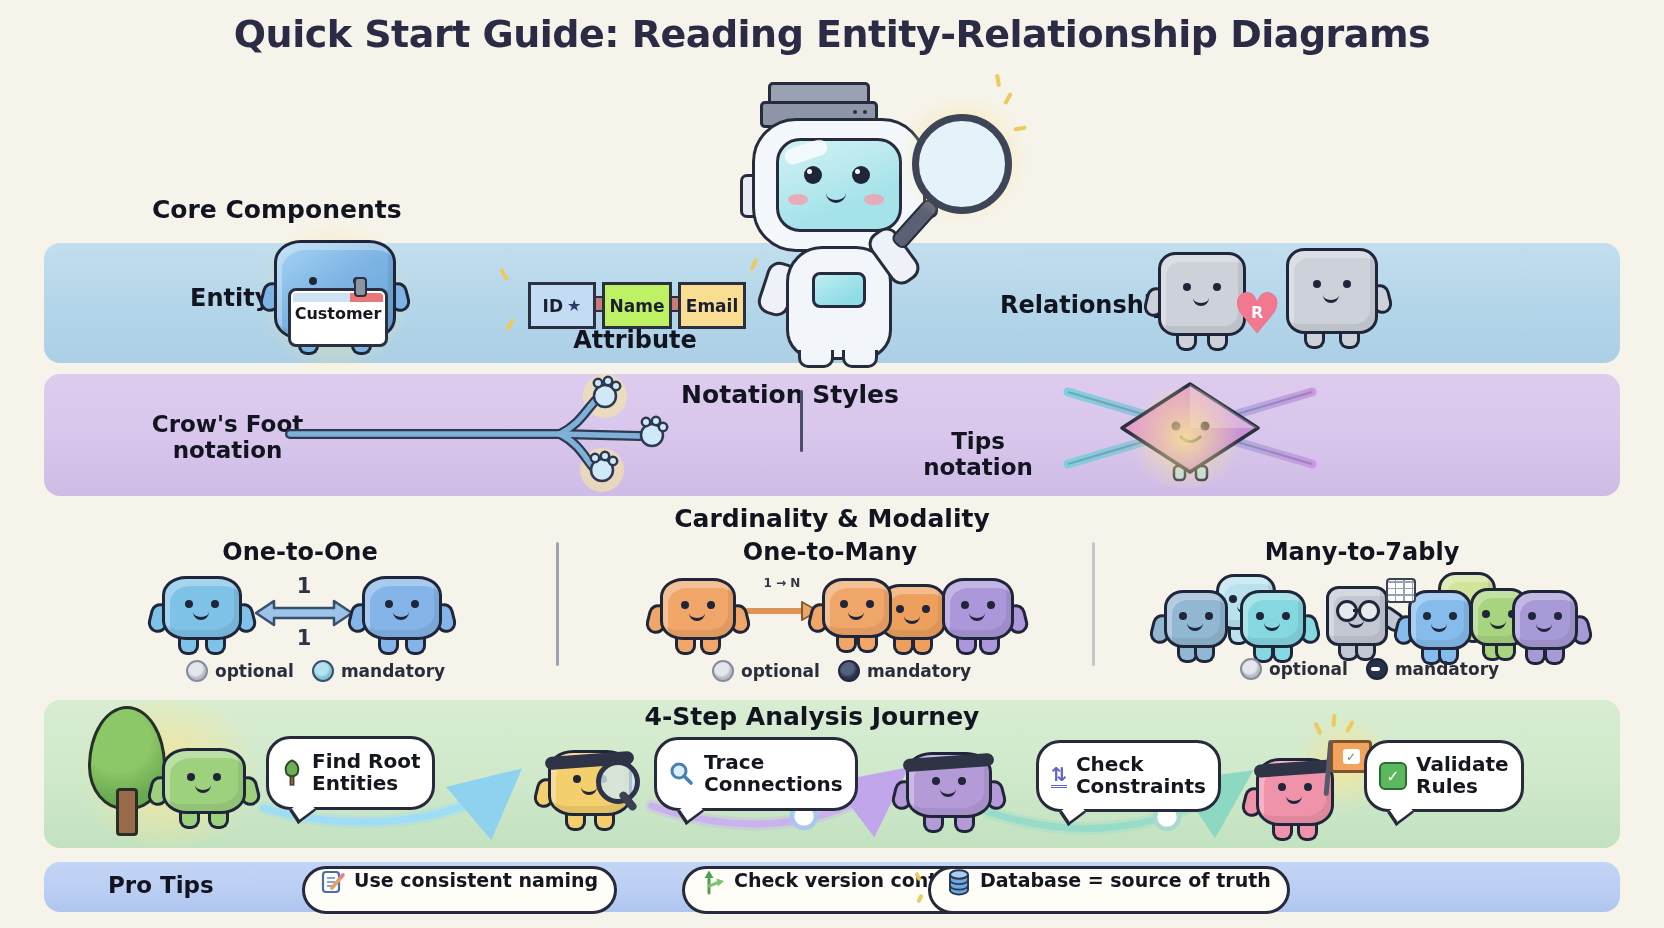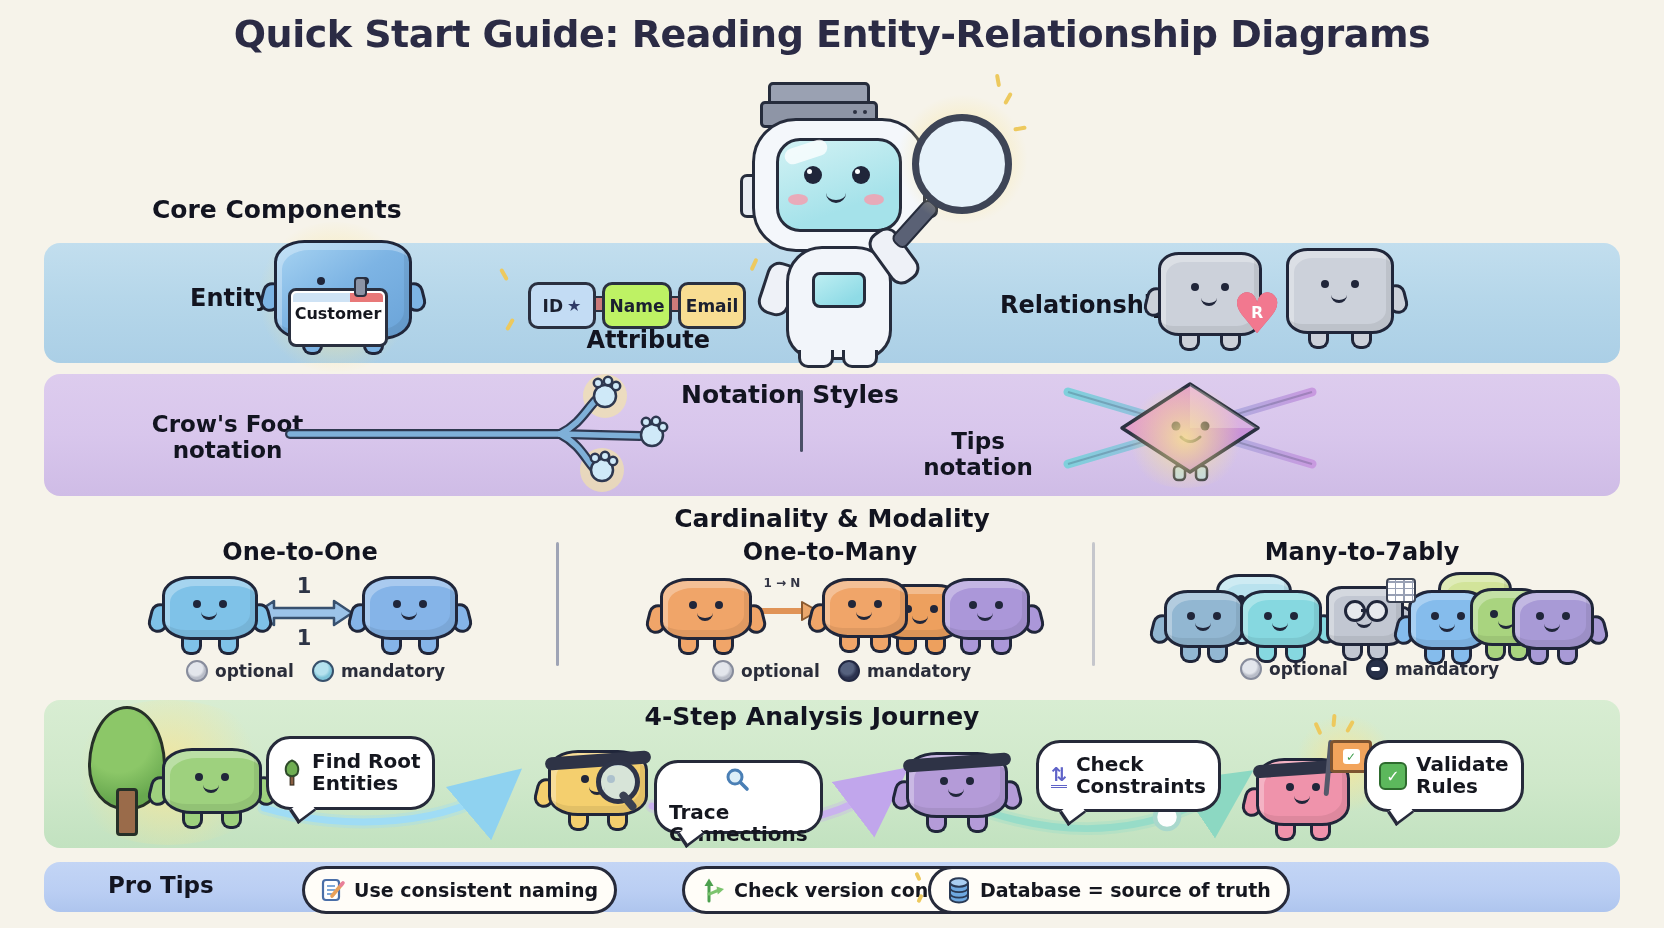--- a/index.html
+++ b/index.html
@@ -12,21 +12,21 @@
   .lbl{position:absolute;font-weight:bold;font-size:24px;color:#121420;}
   .ctr{text-align:center;}
   
   .band{position:absolute;left:44px;width:1576px;border-radius:16px;z-index:0;}
   .band-core{top:243px;height:120px;background:linear-gradient(180deg,#c2deee 0%,#b6d7ea 45%,#abcfe6 100%);}
   .band-notation{top:374px;height:122px;background:linear-gradient(180deg,#ddccee 0%,#d8c6ec 50%,#cfbce6 100%);}
   .band-journey{top:700px;height:148px;background:linear-gradient(180deg,#d8edd2 0%,#cfe8ca 55%,#c2e2c0 100%);}
   .band-protips{top:862px;height:50px;background:linear-gradient(180deg,#c3d5f5 0%,#bacef3 60%,#aec5ee 100%);}
   .vline{position:absolute;width:3px;background:#4a4f66;border-radius:2px;z-index:1;}
   
-  .char{position:absolute;z-index:3;padding-left:16px;}
+  .char{position:absolute;z-index:3;}
   .kbody{position:absolute;inset:0;background:var(--c);border:3px solid #20263a;border-radius:30%;
          box-shadow:inset -5px -7px 0 rgba(0,0,0,.07), inset 5px 7px 0 rgba(255,255,255,.30);}
   .sq .kbody{border-radius:20%;}
   .kbody::before{content:'';position:absolute;width:8px;height:8px;background:#20263a;border-radius:50%;
          left:calc(50% - var(--eg,26px)/2 - 4px);top:36%;box-shadow:var(--eg,26px) 0 0 #20263a;}
   .kbody::after{content:'';position:absolute;width:16px;height:9px;left:calc(50% - 9px);top:50%;
          border-bottom:3.5px solid #20263a;border-radius:0 0 14px 14px;}
   .gl .kbody::before{display:none;}
   .leg{position:absolute;bottom:-15px;width:15px;height:18px;background:var(--c);
        border:3px solid #20263a;border-top:none;border-radius:4px 4px 9px 9px;}
@@ -48,36 +48,36 @@
   .glow{position:absolute;border-radius:50%;z-index:1;
         background:radial-gradient(circle,rgba(249,229,148,.85) 0%,rgba(249,229,148,0) 68%);}
   .spark{position:absolute;width:4px;height:13px;background:#edc95e;border-radius:3px;z-index:4;}
   
   .nametag{position:absolute;background:#fff;border:3px solid #2a3040;border-radius:8px;z-index:4;
            font-size:16px;font-weight:bold;color:#15171f;text-align:center;padding-top:13px;}
   .nametag::before{content:'';position:absolute;top:2px;left:2px;right:2px;height:9px;border-radius:4px 4px 0 0;
            background:linear-gradient(90deg,#cfe3f5 0 63%,#e87878 63% 100%);}
   .clip{position:absolute;top:-14px;right:18px;width:9px;height:16px;background:#8b93a5;
         border:2.5px solid #2a3040;border-radius:4px;z-index:5;}
-  .chip{position:absolute;border:3px solid #2a3040;border-radius:10px;display:flex;align-items:center;
+  .chip{position:absolute;border:3px solid #2a3040;border-radius:0;display:flex;align-items:center;
         justify-content:center;gap:4px;font-size:17px;font-weight:bold;color:#1b2030;z-index:3;}
   .chipconn{position:absolute;width:13px;height:12px;background:#cc7a7a;border:2.5px solid #2a3040;
         border-radius:3px;z-index:2;}
   .star{color:#2e3a66;font-size:16px;}
   
   .heart{position:absolute;font-size:56px;line-height:1;color:#f2788f;z-index:4;text-shadow:0 0 0 #c45a72;}
   .heart b{position:absolute;left:50%;top:48%;transform:translate(-50%,-50%);font-size:16px;color:#fff;}
   
   .bubble{position:absolute;display:flex;align-items:center;gap:9px;background:#fff;
           border:3.5px solid #262a3a;border-radius:24px;padding:4px 12px;z-index:5;}
   .bubble::before{content:'';position:absolute;left:24px;bottom:-13px;width:16px;height:16px;background:#fff;
           border-right:3.5px solid #262a3a;border-bottom:3.5px solid #262a3a;
           transform:skewX(-18deg) rotate(45deg);}
   .btxt{font-weight:bold;font-size:20px;line-height:1.08;color:#15171f;display:flex;flex-direction:column;}
-  .pill{position:absolute;display:flex;align-items:center;gap:9px;background:#fffdf8;
+  .pill{position:absolute;display:flex;gap:9px;background:#fffdf8;
         border:3px solid #262a3a;border-radius:999px;height:42px;padding:0 16px;
         font-weight:bold;font-size:19px;color:#15171f;z-index:4;}
   .legend{position:absolute;display:flex;gap:18px;align-items:center;font-size:17px;font-weight:bold;color:#2a2d3a;z-index:3;}
   .litem{display:flex;align-items:center;gap:7px;}
   .sw{width:18px;height:18px;border-radius:50%;flex:0 0 auto;}
   .swo{background:radial-gradient(circle at 42% 36%,#e3e6ec 0 44%,#b9bdc8 60%);border:2.5px solid #878c9c;}
   .swm1{background:radial-gradient(circle at 42% 36%,#b5e2ee 0 40%,#7fc4d8 60%);border:2.5px solid #37506b;}
   .swm2{background:radial-gradient(circle at 40% 34%,#55617e 0 38%,#2c3350 60%);border:2.5px solid #222842;}
   .swm3{background:#273049;border:2.5px solid #1d2438;position:relative;}
   .swm3::after{content:'';position:absolute;left:3px;top:7px;width:9px;height:3.5px;background:#fff;border-radius:2px;}
@@ -165,21 +165,21 @@
   <div class="chip" style="left:528px;top:282px;width:62px;height:41px;background:#c3dcf4;">
     <span>ID</span>
       <span class="star">★</span>
   </div>
   <div class="chip" style="left:602px;top:282px;width:64px;height:41px;background:#bef264;">
     <span>Name</span>
   </div>
   <div class="chip" style="left:678px;top:282px;width:62px;height:41px;background:#f8dd92;">
     <span>Email</span>
   </div>
-  <div class="lbl ctr" style="left:560px;top:326px;width:150px;text-align:right;">Attribute</div>
+  <div class="lbl ctr" style="left:560px;top:326px;width:150px;">Attribute</div>
 
   <div class="lbl" style="left:1000px;top:291px;">Relationship</div>
   <div class="char sq" style="--c:#ccd1da;--eg:30px;left:1158px;top:252px;width:88px;height:84px;">
     <i class="leg l"></i>
       <i class="leg r"></i>
       <i class="arm l"></i>
     <b class="kbody"></b>
   </div>
   <div class="heart" style="left:1232px;top:286px;">
     <span>♥</span><b>R</b>
@@ -481,21 +481,21 @@
     <i class="leg l"></i>
       <i class="leg r"></i>
       <i class="arm l"></i>
     <b class="kbody"></b>
       <i class="hband"></i>
   </div>
   <div class="mag" style="left:596px;top:760px;">
     <i class="ring"></i>
       <i class="stick"></i>
   </div>
-  <div class="bubble" style="left:654px;top:760px;height:60px;flex-direction:column;">
+  <div class="bubble" style="left:654px;top:737px;height:60px;">
     <svg width="26" height="26" viewBox="0 0 26 26" style="position:static;">
       <circle cx="10" cy="10" r="7" fill="#dceef8" stroke="#4a7fb5" stroke-width="3"></circle>
       <line x1="15.5" y1="15.5" x2="22" y2="22" stroke="#4a7fb5" stroke-width="3.6" stroke-linecap="round"></line>
     </svg>
     <span class="btxt">
         <b>Trace</b>
         <b>Connections</b>
       </span>
   </div>
 

